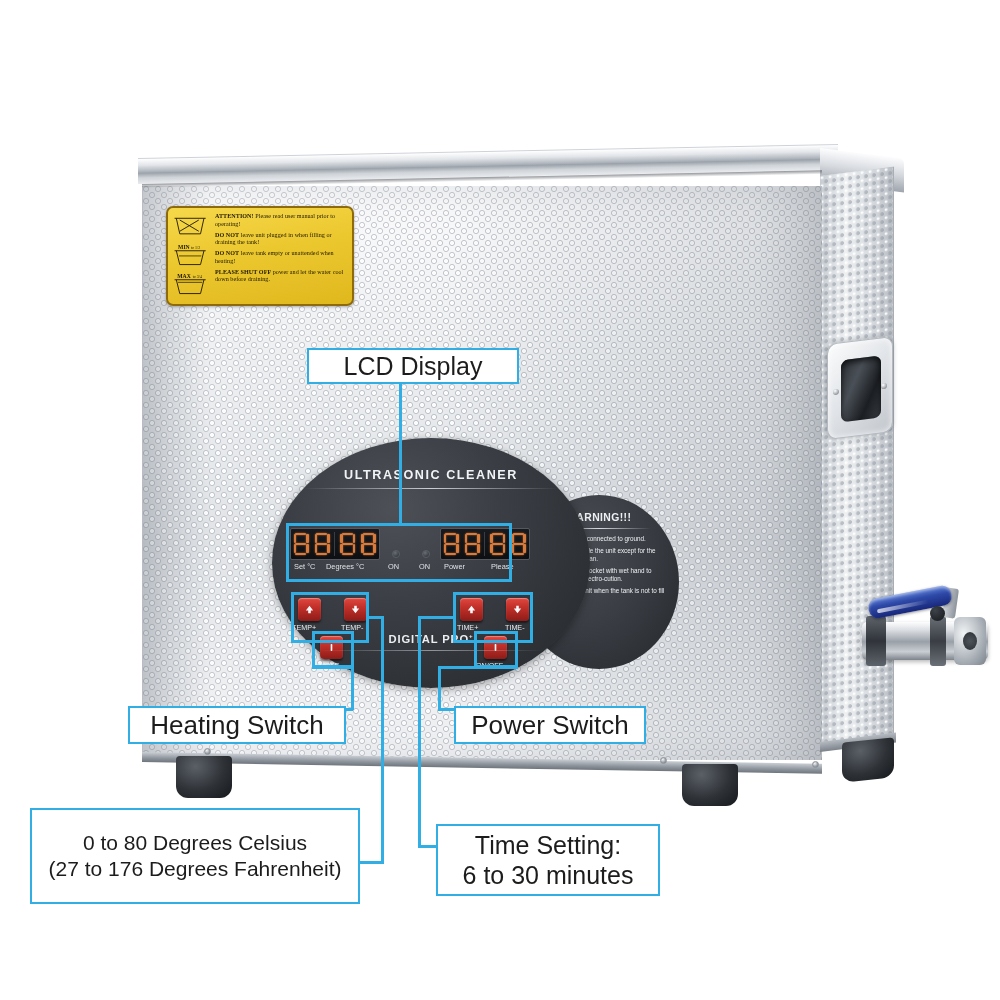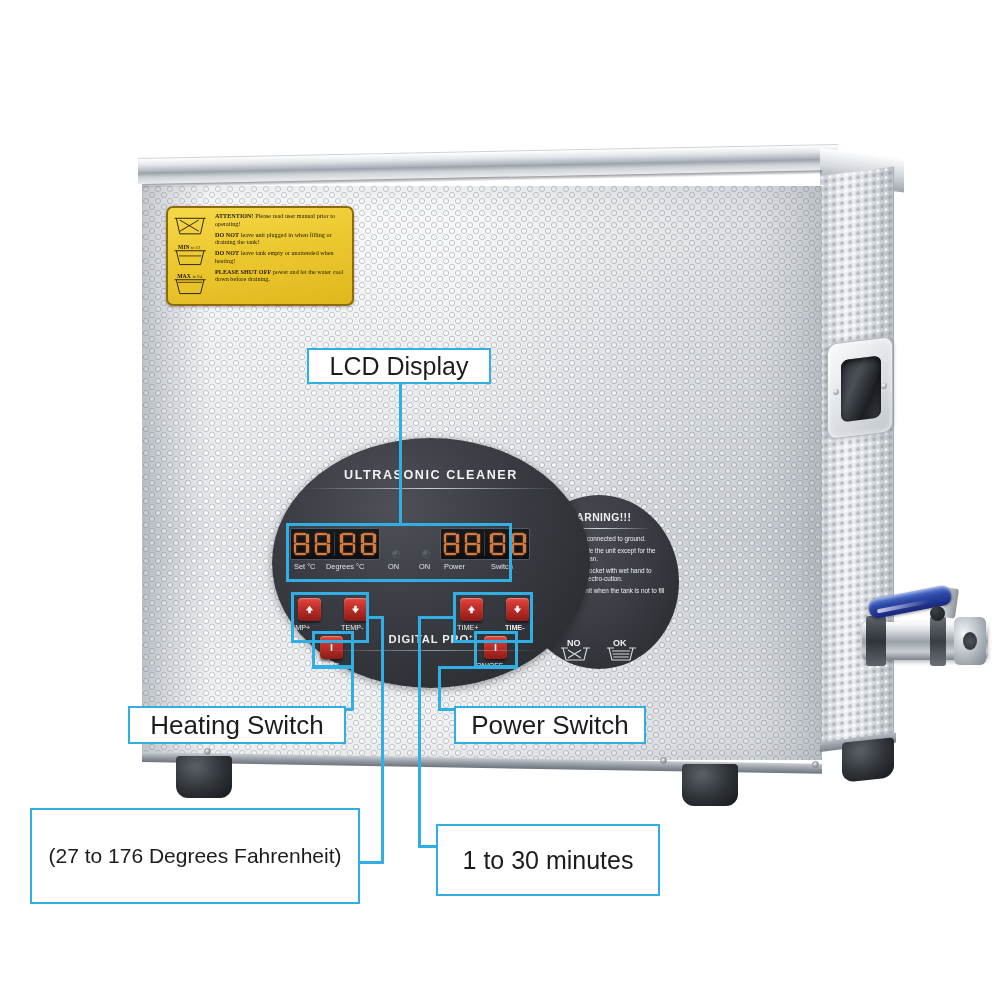--- a/index.html
+++ b/index.html
@@ -364,38 +364,20 @@
 
     <div class="warn">
       <div class="warn-title">WARNING!!!</div>
       <div class="warn-rule"></div>
       <div class="warn-body">
         <p>The unit must be connected to ground.</p>
         <p>Do not disassemble the unit except for the authorized serviceman.</p>
         <p>Do not touch the socket with wet hand to reduce the risk of electro-cution.</p>
         <p>Do not use this unit when the tank is not to fill the water.</p>
       </div>
-      <div class="warn-icons">
-        <svg viewBox="0 0 34 26">
-          <text x="8" y="9" font-family="Liberation Sans, sans-serif" font-size="9" font-weight="bold" fill="#eef1f4">NO</text>
-          <g fill="none" stroke="#d7dbdf" stroke-width="1.1">
-            <path d="M4 11 L7 23 L25 23 L28 11"></path>
-              <path d="M2 11 H9 M24 11 H31"></path>
-            <path d="M9 13 L22 21 M22 13 L9 21"></path>
-            </g>
-        </svg>
-        <svg viewBox="0 0 34 26">
-          <text x="8" y="9" font-family="Liberation Sans, sans-serif" font-size="9" font-weight="bold" fill="#eef1f4">OK</text>
-          <g fill="none" stroke="#d7dbdf" stroke-width="1.1">
-            <path d="M4 11 L7 23 L25 23 L28 11"></path>
-              <path d="M2 11 H9 M24 11 H31"></path>
-            <path d="M7 14 H25 M7.6 17 H24.4 M8.3 20 H23.7"></path>
-            </g>
-        </svg>
-      </div>
     </div>
 
     <div class="panel">
       <div class="panel-title">ULTRASONIC CLEANER</div>
       <div class="panel-rule"></div>
 
       <div class="led left">
         <div class="seg">
             <i class="h t"></i>
             <i class="v tl"></i>
@@ -477,48 +459,48 @@
 
       <div class="lamp" style="left:120px;"></div>
       <div class="lamp" style="left:150px;"></div>
 
       <div class="led-labels">
         <span style="left:8px;">Set °C</span>
         <span style="left:40px;">Degrees °C</span>
         <span style="left:102px;">ON</span>
         <span style="left:133px;">ON</span>
         <span style="left:158px;">Power</span>
-        <span style="left:205px;">Switch</span>
+        <span style="left:205px;">Please</span>
       </div>
 
       <div class="btn" style="left:26px;top:160px;">
         <svg viewBox="0 0 12 12">
             <path d="M6 2 L10 7 H7.4 V10 H4.6 V7 H2 Z" fill="#f7f8f9"></path>
           </svg>
       </div>
       <div class="btn" style="left:72px;top:160px;">
         <svg viewBox="0 0 12 12">
             <path d="M6 10 L2 5 H4.6 V2 H7.4 V5 H10 Z" fill="#f7f8f9"></path>
           </svg>
       </div>
-      <div class="btn-lab" style="left:14px;top:185px;">TEMP+</div>
+      <div class="btn-lab" style="left:20px;top:185px;">TEMP+</div>
       <div class="btn-lab" style="left:69px;top:185px;">TEMP-</div>
 
       <div class="btn" style="left:188px;top:160px;">
         <svg viewBox="0 0 12 12">
             <path d="M6 2 L10 7 H7.4 V10 H4.6 V7 H2 Z" fill="#f7f8f9"></path>
           </svg>
       </div>
       <div class="btn" style="left:234px;top:160px;">
         <svg viewBox="0 0 12 12">
             <path d="M6 10 L2 5 H4.6 V2 H7.4 V5 H10 Z" fill="#f7f8f9"></path>
           </svg>
       </div>
       <div class="btn-lab" style="left:185px;top:185px;">TIME+</div>
-      <div class="btn-lab" style="left:233px;top:185px;font-weight:bold;">TIME-</div>
+      <div class="btn-lab" style="left:233px;top:185px;">TIME-</div>
 
       <div class="btn" style="left:48px;top:198px;">
         <svg viewBox="0 0 12 12">
             <rect x="5.1" y="2.2" width="1.8" height="7.6" rx=".7" fill="#f7f8f9"></rect>
           </svg>
       </div>
       <div class="btn-lab" style="left:40px;top:223px;">ON/OFF</div>
 
       <div class="btn" style="left:212px;top:198px;">
         <svg viewBox="0 0 12 12">
@@ -549,27 +531,29 @@
   <div class="line lh" style="left:438px;top:708px;width:20px;"></div>
 
   <div class="line lh" style="left:366px;top:616px;width:18px;"></div>
   <div class="line lv" style="left:381px;top:616px;height:248px;"></div>
   <div class="line lh" style="left:357px;top:861px;width:27px;"></div>
 
   <div class="line lh" style="left:418px;top:616px;width:38px;"></div>
   <div class="line lv" style="left:418px;top:616px;height:232px;"></div>
   <div class="line lh" style="left:418px;top:845px;width:22px;"></div>
 
-  <div class="cbox" style="left:307px;top:348px;width:184px;height:36px;font-size:25px;">LCD Display</div>
+  <div class="cbox" style="left:307px;top:348px;width:212px;height:36px;font-size:25px;">LCD Display</div>
 
   <div class="cbox" style="left:454px;top:706px;width:192px;height:38px;font-size:26px;">Power Switch</div>
 
   <div class="cbox" style="left:128px;top:706px;width:218px;height:38px;font-size:26px;">Heating Switch</div>
 
   <div class="cbox multi" style="left:30px;top:808px;width:330px;height:96px;font-size:21px;">
+    <span>0 to 80 Degrees Celsius</span>
     <span>(27 to 176 Degrees Fahrenheit)</span>
   </div>
 
   <div class="cbox multi" style="left:436px;top:824px;width:224px;height:72px;font-size:25px;">
-    <span>1 to 30 minutes</span>
+    <span>Time Setting:</span>
+    <span>6 to 30 minutes</span>
   </div>
 
 </div>
 
 </body></html>

